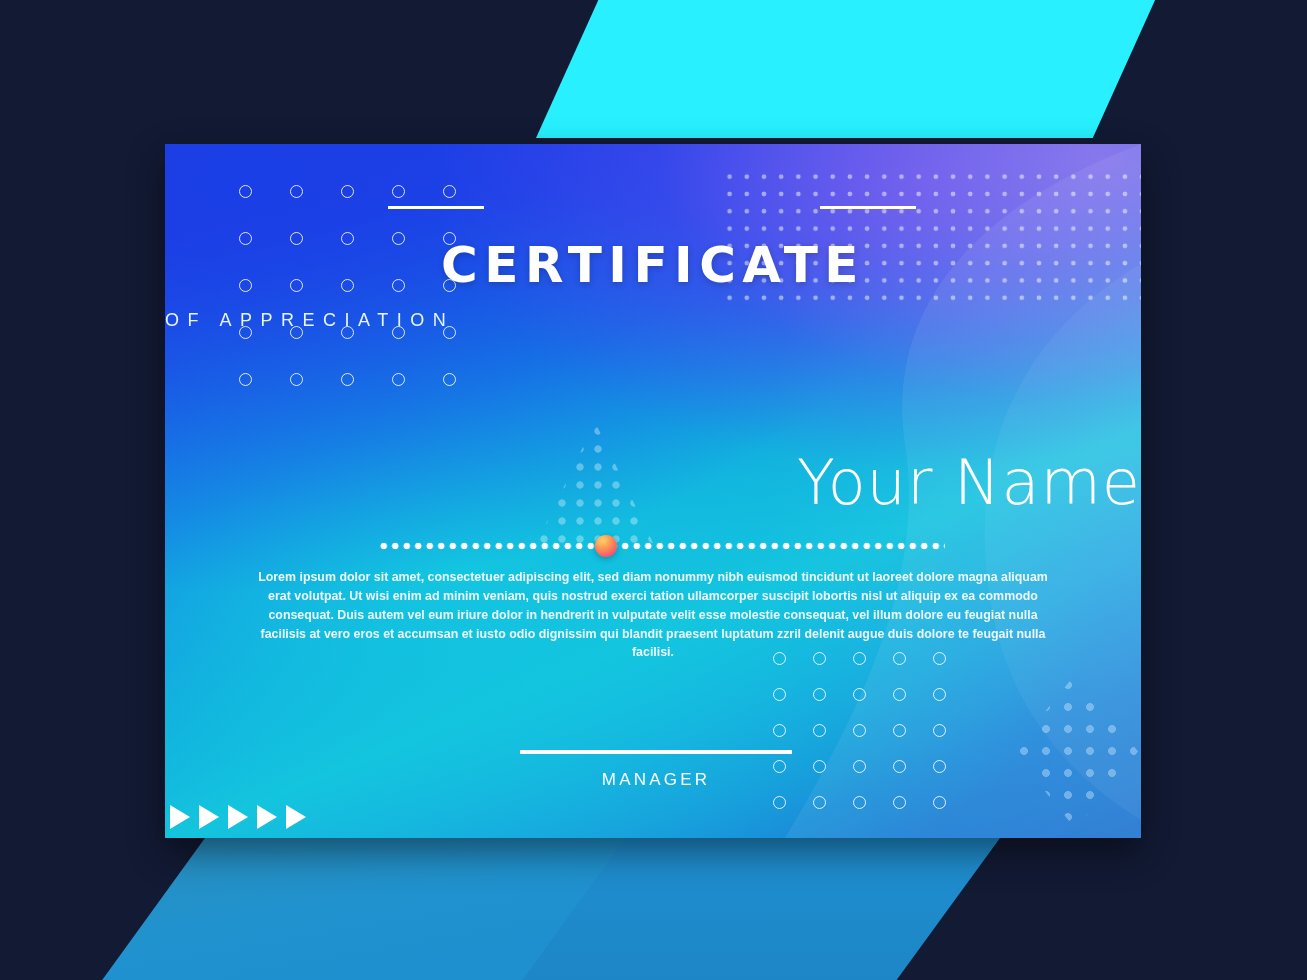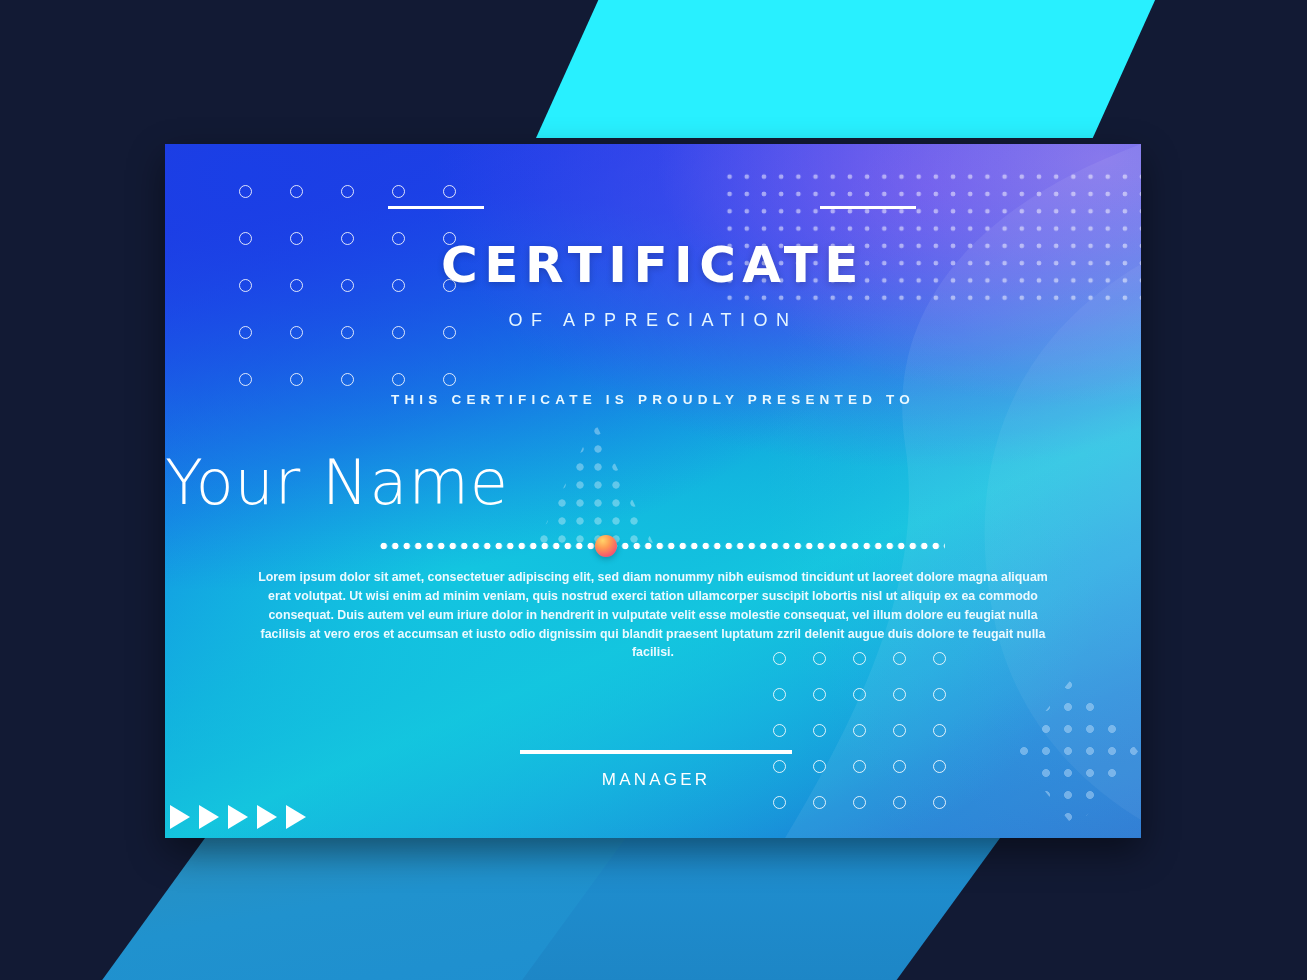--- a/index.html
+++ b/index.html
@@ -141,39 +141,39 @@
     font-weight:700;
     letter-spacing:6.5px;
     color:#ffffff;
     font-family:"DejaVu Sans", sans-serif;
     text-shadow:0 2px 7px rgba(0,0,0,.20);
     line-height:1;
   }
 
   #cert-subtitle {
     position:absolute; left:0; right:0; top:166px;
-    text-align:center;
+    text-align:left;
     font-size:18px;
     letter-spacing:8.5px;
     color:#e6f6ff;
     font-weight:400;
   }
 
   #presented-to {
     position:absolute; left:0; right:0; top:248px;
     text-align:center;
     font-size:13.5px;
     letter-spacing:5.2px;
     color:#eaf8ff;
     font-weight:600;
   }
 
   #recipient-name {
     position:absolute; left:0; right:0; top:300px;
-    text-align:left;
+    text-align:right;
     font-size:62px;
     font-weight:300;
     color:#ffffff;
     letter-spacing:1px;
     font-family:"DejaVu Sans", sans-serif;
     line-height:1.25;
   }
 
   #name-divider {
     position:absolute;
@@ -312,21 +312,20 @@
     <div id="cert-content">
 
       <div id="title-row">
         <h1 id="cert-title">CERTIFICATE</h1>
       </div>
       <div id="title-rule-left"></div>
       <div id="title-rule-right"></div>
 
       <div id="cert-subtitle">OF APPRECIATION</div>
 
-      <div id="presented-to">THIS CERTIFICATE IS PROUDLY PRESENTED TO</div>
 
       <div id="recipient-name">Your Name</div>
 
       <div id="name-divider"></div>
       <div id="divider-ball"></div>
 
       <p id="body-text">Lorem ipsum dolor sit amet, consectetuer adipiscing elit, sed diam nonummy nibh euismod tincidunt ut laoreet dolore magna aliquam erat volutpat. Ut wisi enim ad minim veniam, quis nostrud exerci tation ullamcorper suscipit lobortis nisl ut aliquip ex ea commodo consequat. Duis autem vel eum iriure dolor in hendrerit in vulputate velit esse molestie consequat, vel illum dolore eu feugiat nulla facilisis at vero eros et accumsan et iusto odio dignissim qui blandit praesent luptatum zzril delenit augue duis dolore te feugait nulla facilisi.</p>
 
       <div id="signature-line"></div>
       <div id="signature-role">MANAGER</div>

